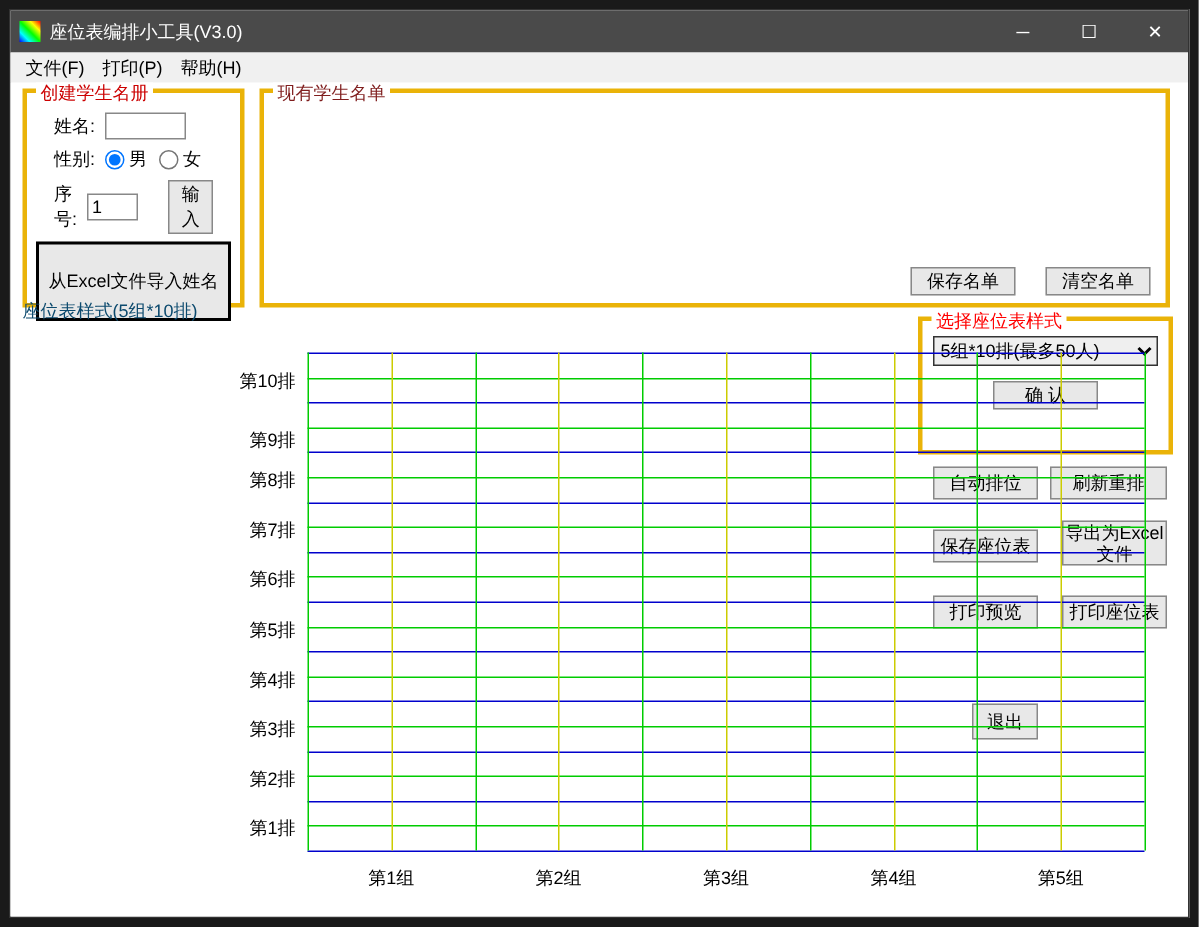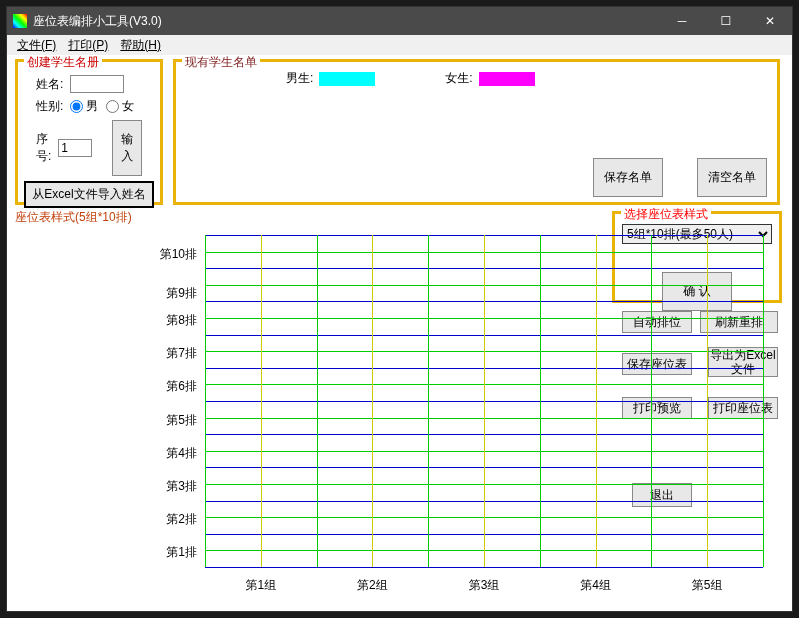--- a/index.html
+++ b/index.html
@@ -5,52 +5,52 @@
 * { box-sizing: border-box; margin: 0; padding: 0; }
 body { font-family: "SimSun", "Microsoft YaHei", sans-serif; font-size: 12px; background: #1a1a1a; }
 .outer-frame { width: 799px; height: 618px; background: #1a1a1a; padding: 6px; }
 .window { width: 100%; height: 100%; background: #f0f0f0; display: flex; flex-direction: column; border: 1px solid #333; justify-content: space-between; }
 .titlebar { background: #4a4a4a; color: #fff; height: 28px; display: flex; align-items: center; padding-left: 6px; }
 .titlebar .win-icon { width: 14px; height: 14px; background: linear-gradient(45deg,#00f,#0ff,#0f0,#ff0,#f00); margin-right: 6px; }
 .titlebar .title-text { flex: 1; font-size: 12px; }
 .win-controls { display: flex; }
 .win-btn { width: 44px; height: 28px; display: flex; align-items: center; justify-content: center; color: #fff; cursor: pointer; }
 .menubar { background: #f0f0f0; height: 20px; display: flex; align-items: center; padding: 0 4px; font-size: 12px; }
-.menu-item { padding: 2px 6px; cursor: pointer; text-decoration: underline; }
+.menu-item { padding: 2px 6px; cursor: pointer; }
 .content { flex: 1; background: #fff; position: relative; overflow: hidden; }
 
 .groupbox { position: absolute; border: 3px solid #eab308; }
 .groupbox-title { position: absolute; top: -8px; left: 6px; background: #fff; padding: 0 3px; font-size: 12px; }
 
 
 .create-box { left: 8px; top: 4px; width: 148px; height: 146px; }
 .create-box .groupbox-title { color: #c00; }
 .form-row { display: flex; align-items: center; margin: 5px 18px; font-size: 12px; }
 .form-row label { width: 34px; }
 .form-row input[type=text] { width: 54px; height: 18px; border: 1px solid #888; font-size: 12px; padding: 0 2px; }
 .radio-wrap { display: flex; align-items: center; gap: 3px; margin-right: 8px; }
 .hint { color: #f00; font-size: 12px; margin-left: 4px; }
-.btn { border: 1px solid #888; background: #e8e8e8; font-size: 12px; padding: 10px 6px; cursor: pointer; }
-.btn-bold-border { border: 2px solid #000; padding: 3px 6px; }
+.btn { border: 1px solid #888; background: #e8e8e8; font-size: 12px; padding: 0 6px; cursor: pointer; }
+.btn-bold-border { border: 2px solid #000; padding: 16px 6px; }
 
 
 .exist-box { left: 166px; top: 4px; width: 607px; height: 146px; }
 .exist-box .groupbox-title { color: #7f1d1d; }
 .legend-row { position: absolute; top: 8px; left: 110px; width: 350px; display: flex; align-items: center; font-size: 12px; }
 .legend-swatch { display: inline-block; width: 56px; height: 14px; margin-left: 6px; }
-.exist-btns { position: absolute; bottom: 5px; right: 10px; display: flex; gap: 34px; }
+.exist-btns { position: absolute; bottom: 5px; right: 10px; display: flex; gap: 20px; }
 .exist-btns .btn { width: 70px; text-align: center; }
 
 
-.layout-label { position: absolute; left: 8px; top: 154px; color: #c2410c; font-size: 12px; }
+.layout-label { position: absolute; left: 8px; top: 144px; color: #0c4a6e; font-size: 12px; }
 
 
 .style-box { right: 10px; top: 156px; width: 170px; height: 92px; background: #fff; }
 .style-box .groupbox-title { color: #f00; }
-.style-inner { padding: 10px 8px; display: flex; flex-direction: column; align-items: center; gap: 28px; }
+.style-inner { padding: 10px 8px; display: flex; flex-direction: column; align-items: center; gap: 10px; }
 .style-inner select { width: 150px; height: 20px; border: 1px solid #333; font-size: 12px; }
 .style-inner .btn { width: 70px; }
 
 
 .action-btn { position: absolute; border: 1px solid #888; background: #e8e8e8; font-size: 12px; cursor: pointer; display: flex; align-items: center; justify-content: center; text-align: center; line-height: 1.2; }
 
 
 .chart-area { position: absolute; left: 8px; top: 170px; width: 770px; height: 380px; }
 .row-label { position: absolute; font-size: 12px; width: 40px; text-align: right; }
 .col-label { position: absolute; font-size: 12px; width: 40px; text-align: center; }
@@ -101,27 +101,20 @@
         <input type="text" value="1" style="width: 34px;">
         <button class="btn" style="margin-left:20px">输入</button>
       </div>
       <div style="text-align:center;margin-top:4px">
         <button class="btn btn-bold-border">从Excel文件导入姓名</button>
       </div>
     </div>
 
     <div class="groupbox exist-box">
       <div class="groupbox-title">现有学生名单</div>
-      <div class="legend-row">
-        <span>男生:</span>
-        <span class="legend-swatch" id="male-sw" style="background: rgb(0, 255, 255);"></span>
-        <span style="width:70px"></span>
-        <span>女生:</span>
-        <span class="legend-swatch" id="female-sw" style="background: rgb(255, 0, 255);"></span>
-      </div>
       <div class="exist-btns">
         <button class="btn">保存名单</button>
         <button class="btn">清空名单</button>
       </div>
     </div>
 
     <div class="layout-label">座位表样式(5组*10排)</div>
 
     <div class="groupbox style-box">
       <div class="groupbox-title">选择座位表样式</div>
@@ -132,21 +125,21 @@
         <button class="btn">确  认</button>
       </div>
     </div>
 
     <div class="action-btn" style="right:100px;top:256px;width:70px;height:22px">自动排位</div>
     <div class="action-btn" style="right:14px;top:256px;width:78px;height:22px">刷新重排</div>
     <div class="action-btn" style="right:100px;top:298px;width:70px;height:22px">保存座位表</div>
     <div class="action-btn" style="right:14px;top:292px;width:70px;height:30px">导出为Excel文件</div>
     <div class="action-btn" style="right:100px;top:342px;width:70px;height:22px">打印预览</div>
     <div class="action-btn" style="right:14px;top:342px;width:70px;height:22px">打印座位表</div>
-    <div class="action-btn" style="right:100px;top:428px;width:60px;height:24px">退出</div>
+    <div class="action-btn" style="right:100px;top:414px;width:44px;height:24px">退出</div>
 
     <div class="chart-area">
       <div class="grid" id="grid">
             <div class="gridline" style="left: 0px; top: 0px; width: 558px; height: 1px; background: rgb(0, 0, 204);"></div>
             <div class="gridline" style="left: 0px; top: 16.6px; width: 558px; height: 1px; background: rgb(0, 204, 0);"></div>
             <div class="gridline" style="left: 0px; top: 33.2px; width: 558px; height: 1px; background: rgb(0, 0, 204);"></div>
             <div class="gridline" style="left: 0px; top: 49.8px; width: 558px; height: 1px; background: rgb(0, 204, 0);"></div>
             <div class="gridline" style="left: 0px; top: 66.4px; width: 558px; height: 1px; background: rgb(0, 0, 204);"></div>
             <div class="gridline" style="left: 0px; top: 83px; width: 558px; height: 1px; background: rgb(0, 204, 0);"></div>
             <div class="gridline" style="left: 0px; top: 99.6px; width: 558px; height: 1px; background: rgb(0, 0, 204);"></div>

